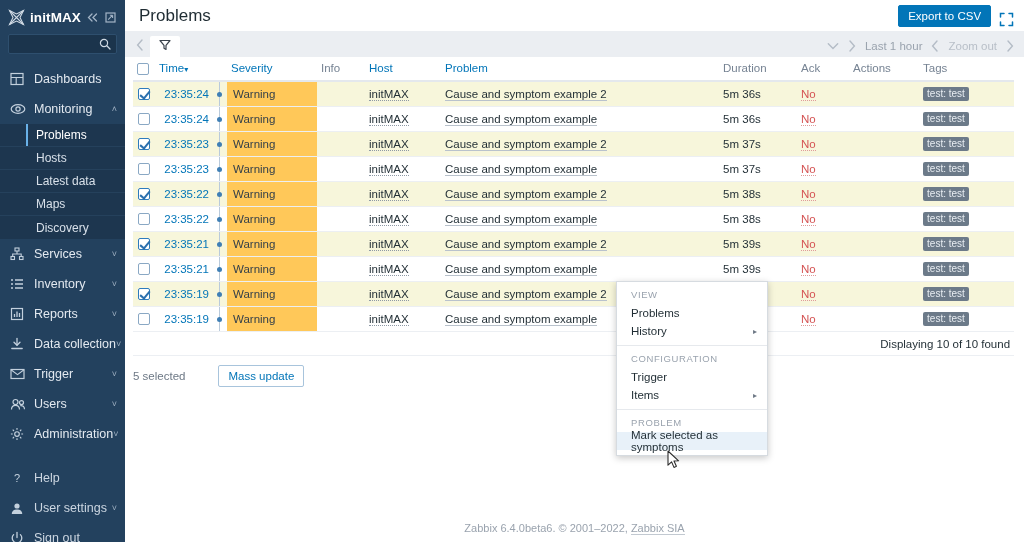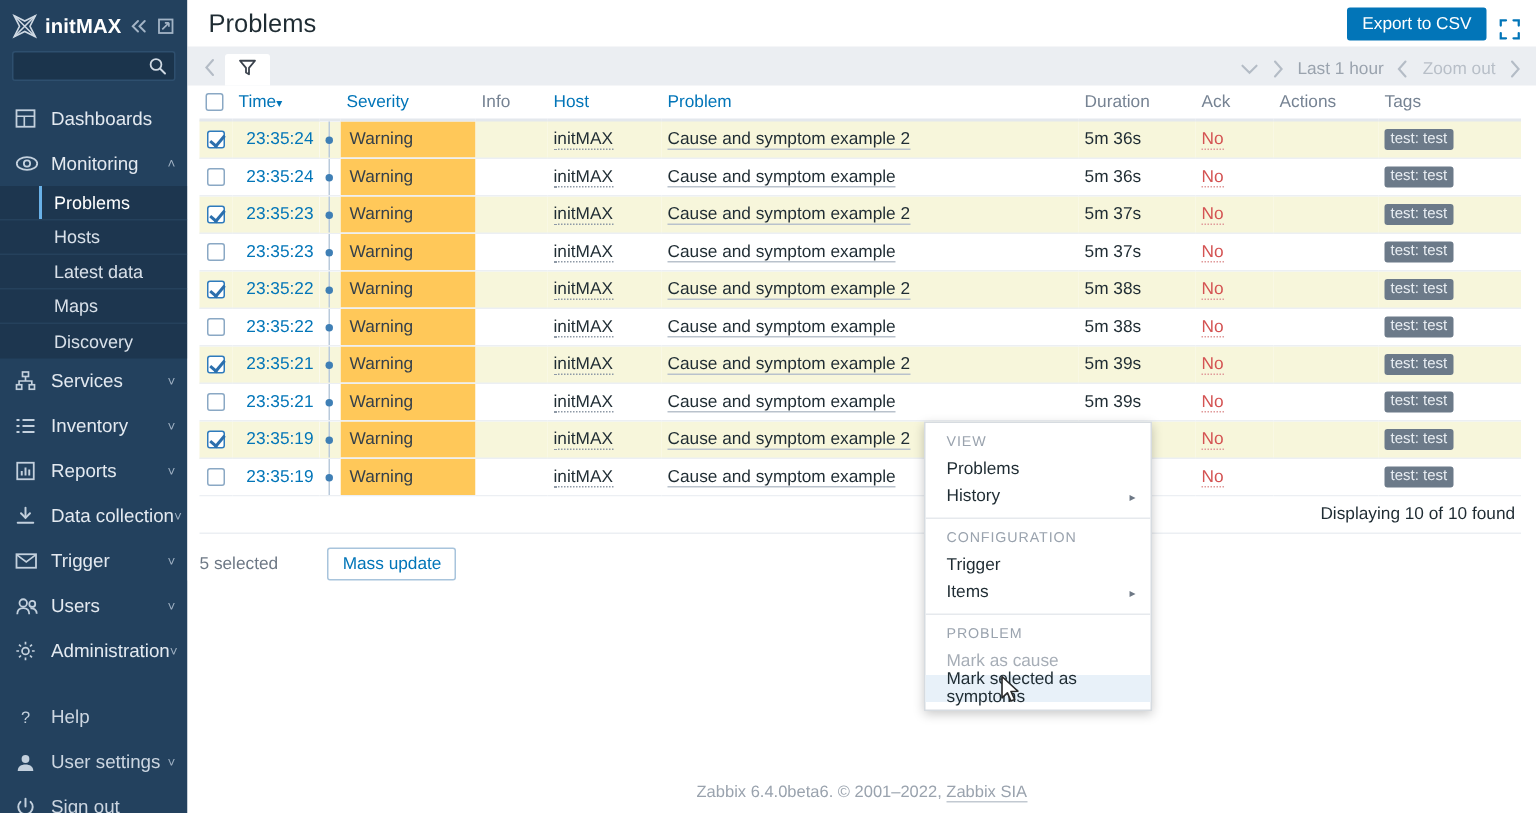--- a/index.html
+++ b/index.html
@@ -723,23 +723,20 @@
           <div class="ctx-item">
             <span>Trigger</span>
           </div>
           <div class="ctx-item">
             <span>Items</span>
             <span class="caret">▸</span>
           </div>
         </div>
         <div class="ctx-section">
           <div class="ctx-head">PROBLEM</div>
-          <div class="ctx-item disabled">
-            <span>Mark as cause</span>
-          </div>
           <div class="ctx-item hovered">
             <span>Mark selected as symptoms</span>
           </div>
         </div>
       </div>
 
     <div class="cursor-ptr">
       <svg width="14" height="20" viewBox="0 0 14 20">
         <path d="M1 1 L1 15.2 L4.6 11.9 L7 17.4 L9.4 16.3 L7 11 L11.6 10.8 Z" fill="#ffffff" stroke="#2b2b2b" stroke-width="1.1" stroke-linejoin="round"></path>
       </svg>

